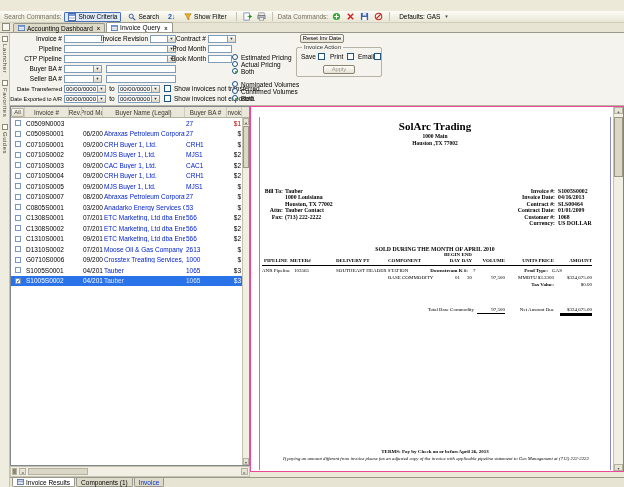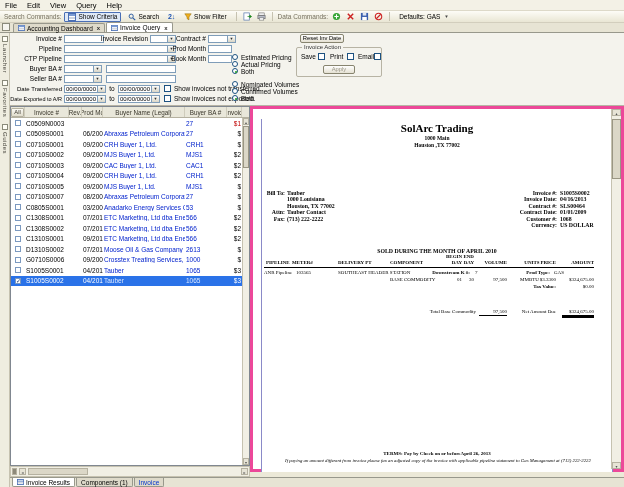--- a/index.html
+++ b/index.html
@@ -64,21 +64,21 @@
   .c0{width:14px;display:flex;justify-content:center;}
   .c1{width:44px;}.c2{width:13px;}.c3{width:21px;text-align:right;justify-content:flex-end;}
   .c4{width:82px;}.c5{width:42px;}.c6{width:15px;text-align:right;}
   .chk2{width:6px;height:6px;border:1px solid #7b99c0;background:#fff;position:relative;}
   .chk2.checked::after{content:"\2713";position:absolute;left:0;top:-1.5px;font-size:6px;color:#10306a;}
   .vscroll{position:absolute;right:0;top:11px;bottom:0;width:7px;background:#f1efe4;border-left:1px solid #c6c2b0;}
   .sarrow{position:absolute;left:0;width:6px;height:7px;font-size:4px;text-align:center;line-height:7px;color:#555;
           background:#e7e4d6;border:1px solid #b5b1a0;}
   .sthumb{position:absolute;left:0;width:6px;background:#dbd7c7;border:1px solid #9a9684;}
   
-  .preview{position:absolute;left:250px;top:106px;width:374px;height:366px;background:#fff;border:3px solid #ec4899;}
+  .preview{position:absolute;left:250px;top:106px;width:374px;height:366px;background:#fff;border:1px solid #ec4899;}
   .page{position:absolute;left:8px;top:10px;width:352px;height:353px;background:#fff;
         border-left:1px solid #8a8ac8;border-right:1px solid #8a8ac8;font-family:"Liberation Serif",serif;}
   .ps{position:absolute;white-space:nowrap;}
   .ctr{position:absolute;left:0;width:100%;text-align:center;white-space:nowrap;}
   .b{font-weight:bold;}
   .pv-scroll{position:absolute;right:0;top:0;bottom:0;width:10px;background:#f1efe4;border-left:1px solid #c6c2b0;}
   .pv-scroll .sarrow{width:9px;}
   .pv-scroll .sthumb{width:9px;}
   
   .hscroll{position:absolute;left:10px;top:466px;width:240px;height:11px;background:#f1efe4;border:1px solid #c6c2b0;}
@@ -90,27 +90,20 @@
   .btab{display:flex;align-items:center;gap:2px;height:9px;padding:0 4px;font-size:6.5px;background:#dedaca;
         border:1px solid #98988c;border-top:none;margin-right:1px;border-radius:0 0 2px 2px;white-space:nowrap;}
   .btab.active{background:#fff;}
   .btab.blue{color:#0033cc;}
 </style>
 </head>
 <body>
 
 <div class="screen">
 
-  <div class="menubar">
-    <span class="mi">File</span>
-    <span class="mi">Edit</span>
-    <span class="mi">View</span>
-    <span class="mi">Query</span>
-    <span class="mi">Help</span>
-  </div>
 
   <div class="toolbar">
     <span class="tb-label">Search Commands:</span>
     <span class="tb-btn pressed">
       <svg width="8" height="8" viewBox="0 0 8 8">
           <rect x="0.5" y="0.5" width="7" height="7" fill="#fff" stroke="#4a6fb5"></rect>
           <rect x="1" y="1" width="6" height="2" fill="#7a9bd4"></rect>
           <line x1="1" y1="5" x2="7" y2="5" stroke="#9aa8c0"></line>
         </svg>
       <span>Show Criteria</span>

